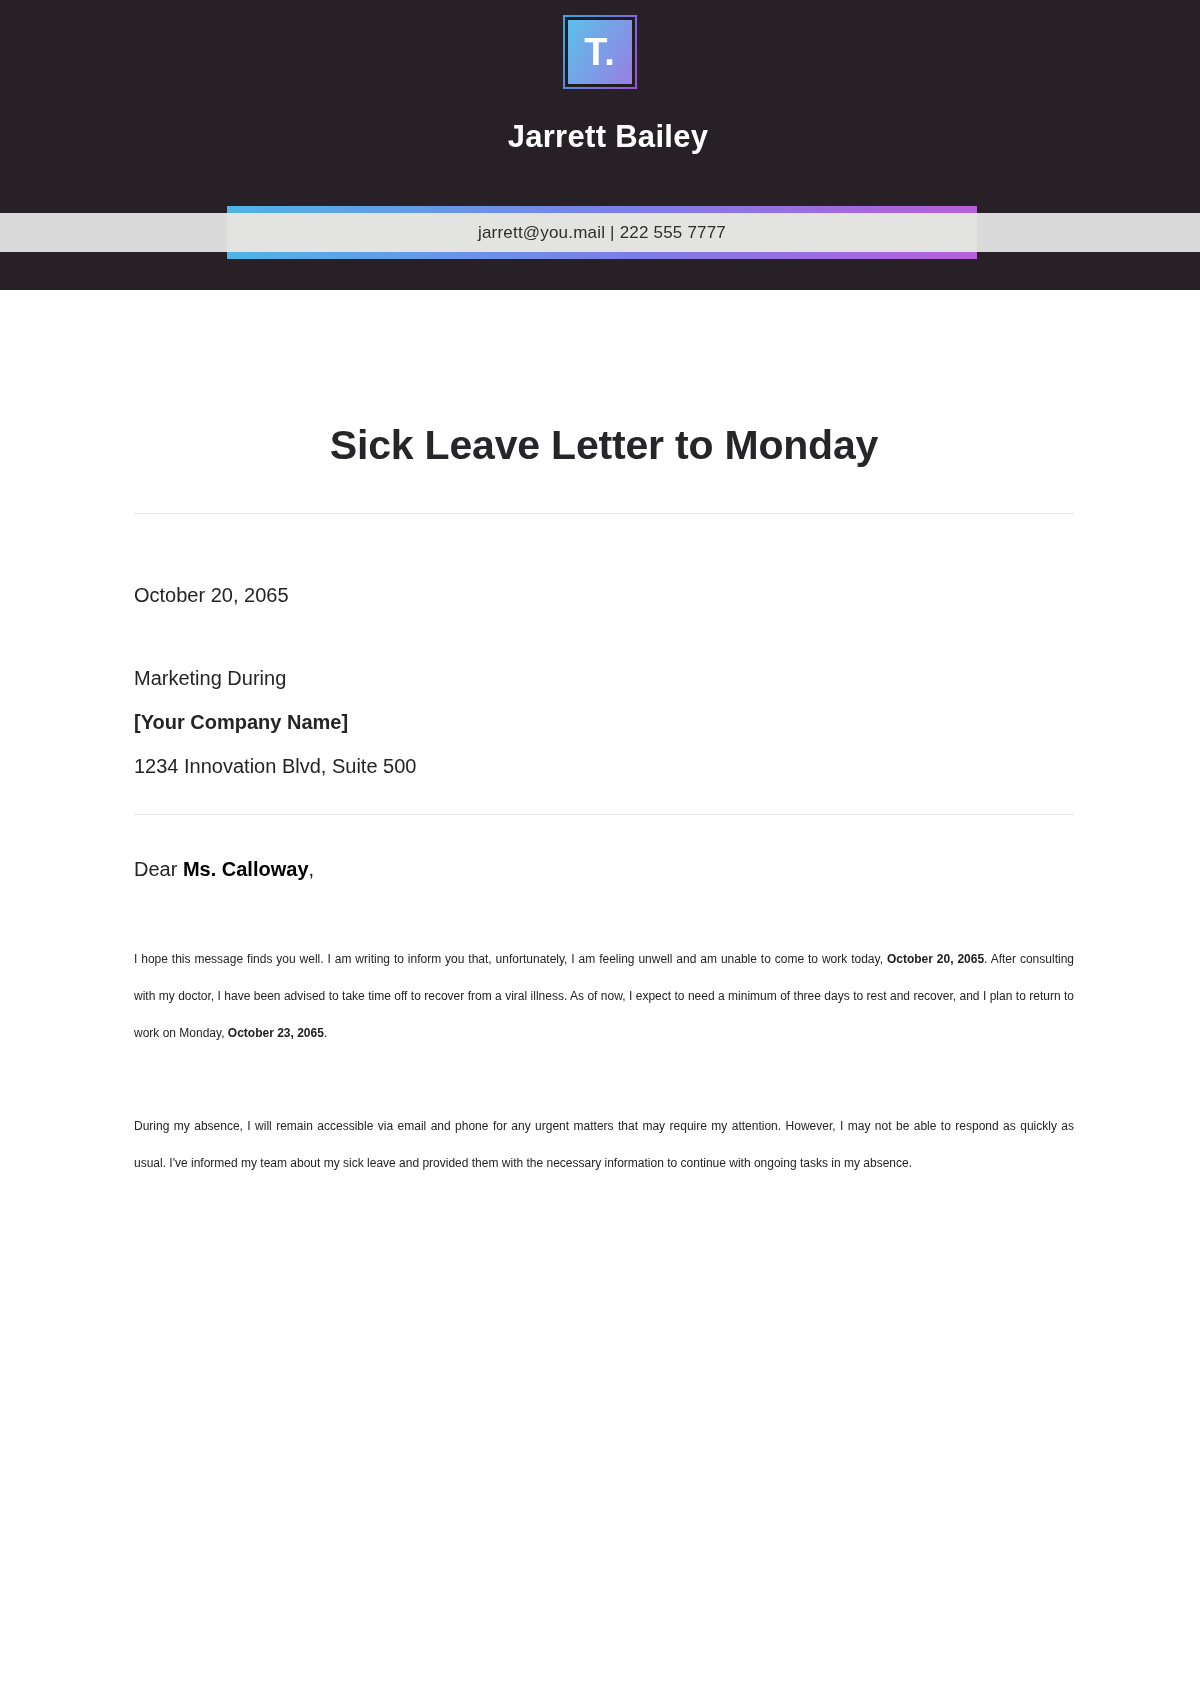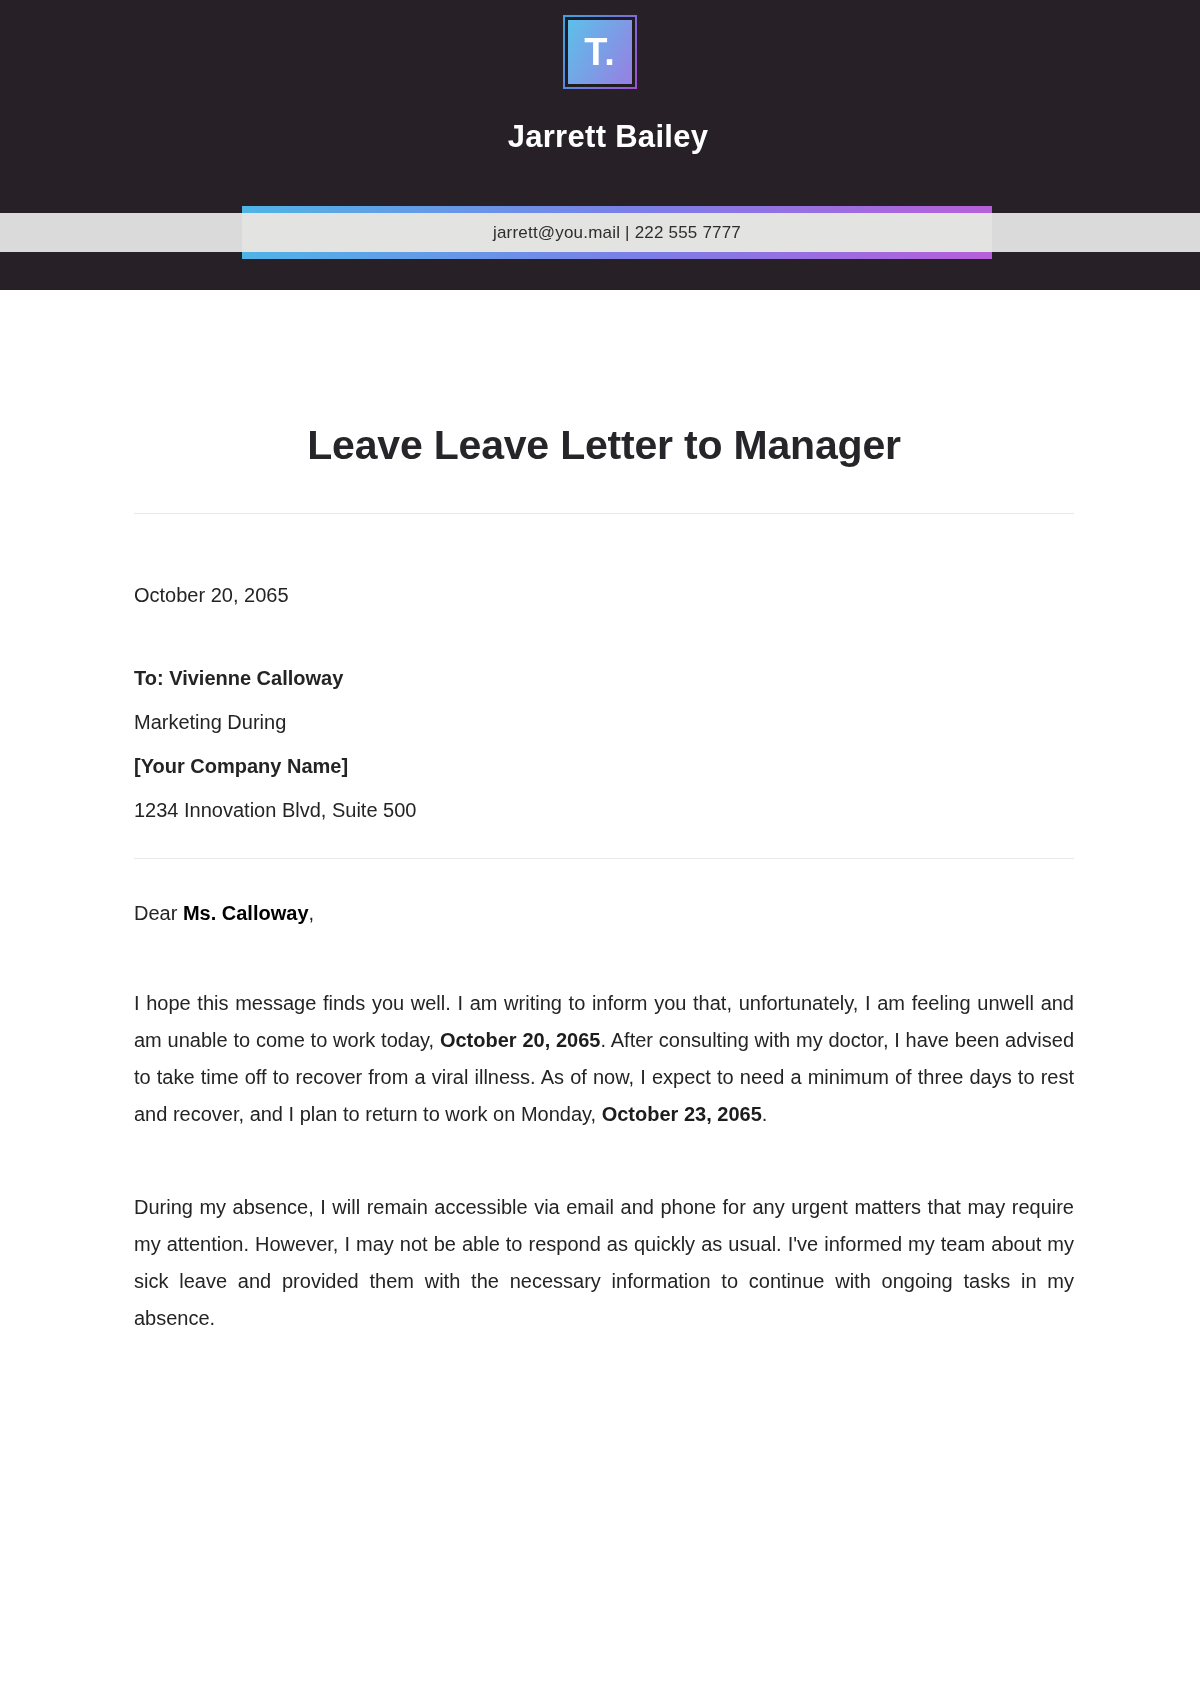--- a/index.html
+++ b/index.html
@@ -42,21 +42,21 @@
     width: 100%; text-align: center;
     color: #ffffff; font-weight: 700; font-size: 31px;
     line-height: 36px; letter-spacing: 0.3px;
   }
   .band {
     position: absolute; top: 213px; left: 0;
     width: 1200px; height: 39px;
     background: #dadada;
   }
   .band-inner {
-    position: absolute; top: 206px; left: 242px;
+    position: absolute; top: 206px; left: 227px;
     width: 750px; height: 53px;
     background: #e3e3e1;
     border-style: solid; border-width: 7px 0;
     border-image: linear-gradient(90deg, #4fb4e6 0%, #7d7ce6 55%, #b75fd9 100%) 1;
     display: flex; align-items: center; justify-content: center;
   }
   .contact { font-size: 17px; color: #2e2e2e; letter-spacing: 0.2px; }
 
   
   .content { padding: 0 126px 0 134px; }
@@ -78,21 +78,21 @@
   .recipient { margin-top: 48px; }
   .recipient p { margin: 0; font-size: 20px; line-height: 44px; color: #242424; }
   .bold { font-weight: 700; color: #1d1d1f; }
   .salutation {
     margin: 40px 0 0 0;
     font-size: 20px; line-height: 28px; color: #242424;
   }
   .salutation b { color: #000000; }
   .para {
     margin: 58px 0 0 0;
-    font-size: 20px; line-height: 37px; color: #242424;
+    font-size: 12px; line-height: 37px; color: #242424;
     text-align: justify;
   }
   .para-2 { margin-top: 56px; }
   .para-3 { margin-top: 66px; }
   .para b { color: #1d1d1f; }
 </style>
 </head>
 <body>
 
 <div class="page">
@@ -105,28 +105,27 @@
     </div>
     <div class="author">Jarrett Bailey</div>
     <div class="band"></div>
     <div class="band-inner">
       <span class="contact">jarrett@you.mail | 222 555 7777</span>
     </div>
   </header>
 
   <main class="content">
 
-    <h1 class="title">Leave Leave Letter to Manager</h1>
+    <h1 class="title">Sick Leave Letter to Monday</h1>
 
     <hr class="divider divider-top">
 
     <p class="date">October 20, 2065</p>
 
     <div class="recipient">
-      <p class="bold">To: Vivienne Calloway</p>
       <p>Marketing During</p>
       <p class="bold">[Your Company Name]</p>
       <p>1234 Innovation Blvd, Suite 500</p>
     </div>
 
     <hr class="divider divider-bottom">
 
     <p class="salutation"><span>Dear </span><b>Ms. Calloway</b><span>,</span></p>
 
     <p class="para para-1"><span>I hope this message finds you well. I am writing to inform you that, unfortunately, I am feeling unwell and am unable to come to work today, </span><b>October 20, 2065</b><span>. After consulting with my doctor, I have been advised to take time off to recover from a viral illness. As of now, I expect to need a minimum of three days to rest and recover, and I plan to return to work on Monday, </span><b>October 23, 2065</b><span>.</span></p>

